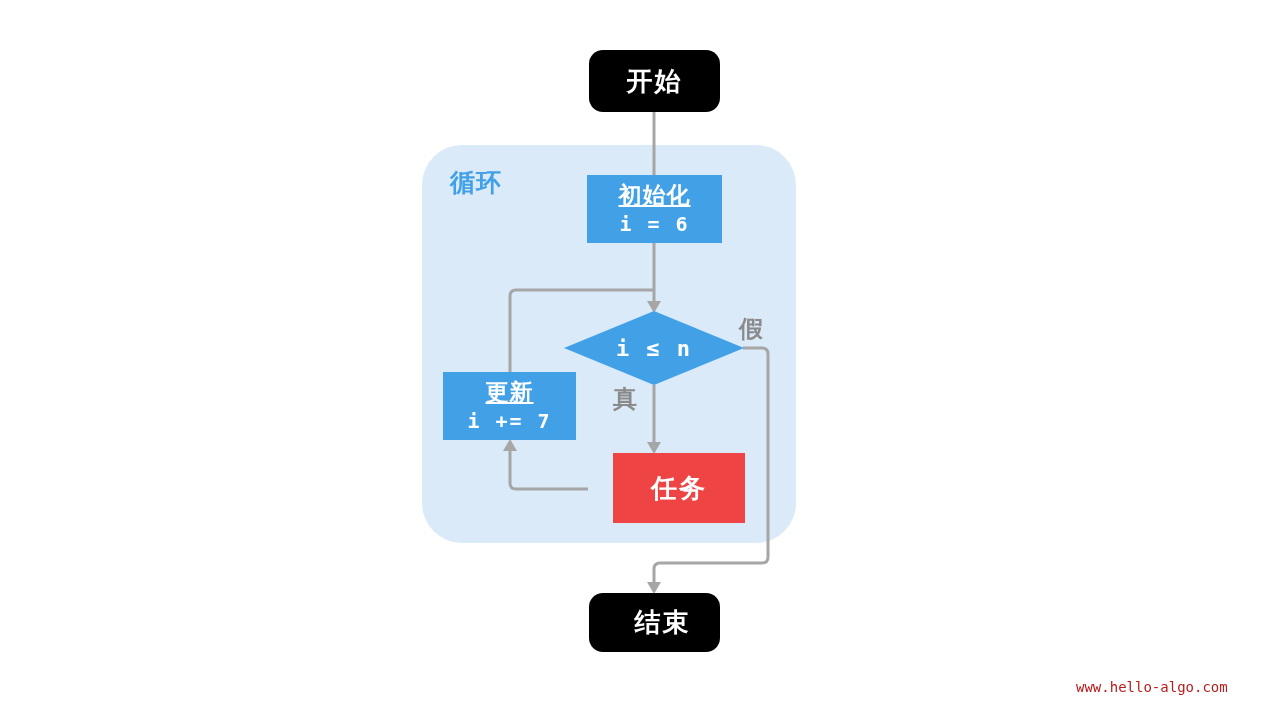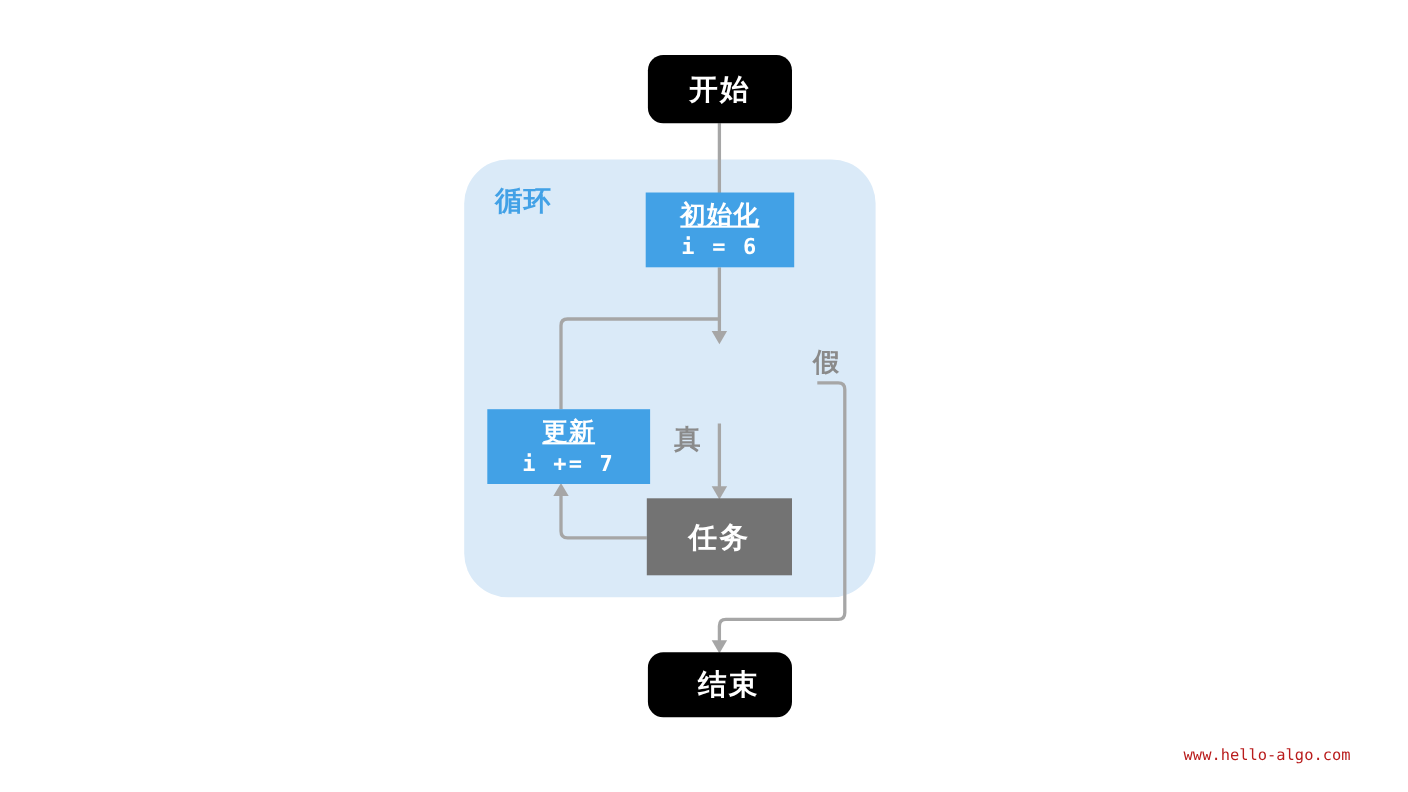--- a/index.html
+++ b/index.html
@@ -54,24 +54,25 @@
   }
   .node-terminal {
     background: #000000;
     border-radius: 14px;
     font-size: 26px;
     font-weight: 600;
     letter-spacing: 2px;
   }
   .node-process-blue { background: #42a1e6; }
   .node-process-green {
-    background: #737373;
+    background: #ef4444;
     font-size: 26px;
     font-weight: 600;
     letter-spacing: 2px;
+    margin-left: 25px;
   }
   .node-line-cjk {
     font-size: 23px;
     font-weight: 600;
     letter-spacing: 1px;
     line-height: 1.3;
     text-decoration: underline;
   }
   .node-line-code {
     font-family: "DejaVu Sans Mono", monospace;
@@ -147,22 +148,25 @@
 
   <div class="node node-terminal" style="left:589px; top:50px; width:131px; height:62px;">
     <span>开始</span>
   </div>
 
   <div class="node node-process-blue" style="left:587px; top:175px; width:135px; height:68px;">
     <span class="node-line-cjk">初始化</span>
     <span class="node-line-code">i = 6</span>
   </div>
 
+  <div class="decision">
+    <span>i ≤ n</span>
+  </div>
 
-  <div class="node node-process-blue" style="left:443px; top:372px; width:148px; height:68px;">
+  <div class="node node-process-blue" style="left:443px; top:372px; width:133px; height:68px;">
     <span class="node-line-cjk">更新</span>
     <span class="node-line-code">i += 7</span>
   </div>
 
   <div class="node node-process-green" style="left:588px; top:453px; width:132px; height:70px;">
     <span>任务</span>
   </div>
 
   <div class="node node-terminal" style="left:589px; top:593px; width:131px; height:59px;padding-left:16px;">
     <span>结束</span>

